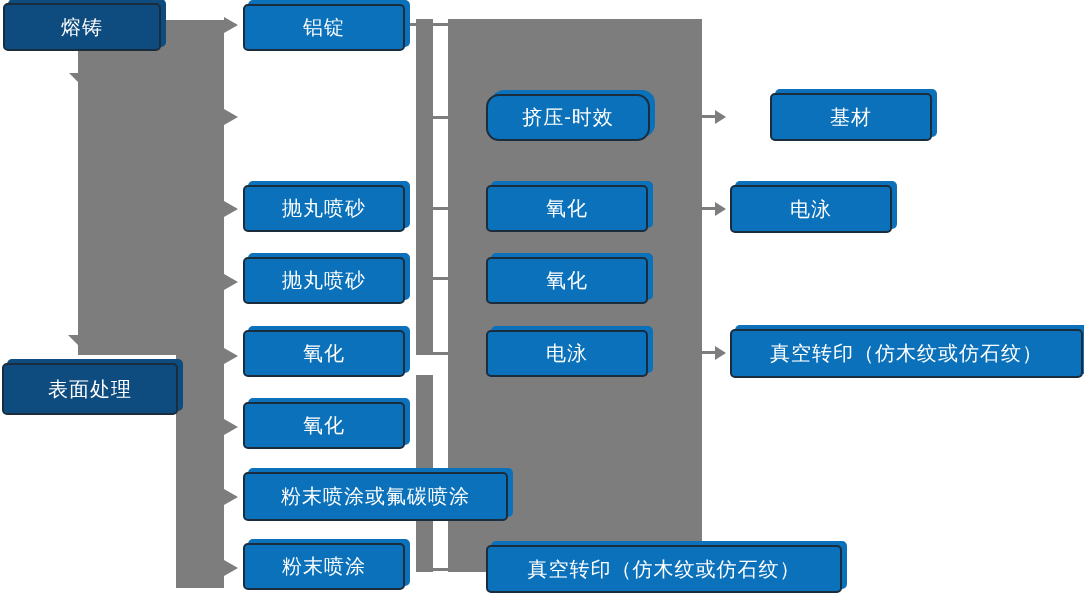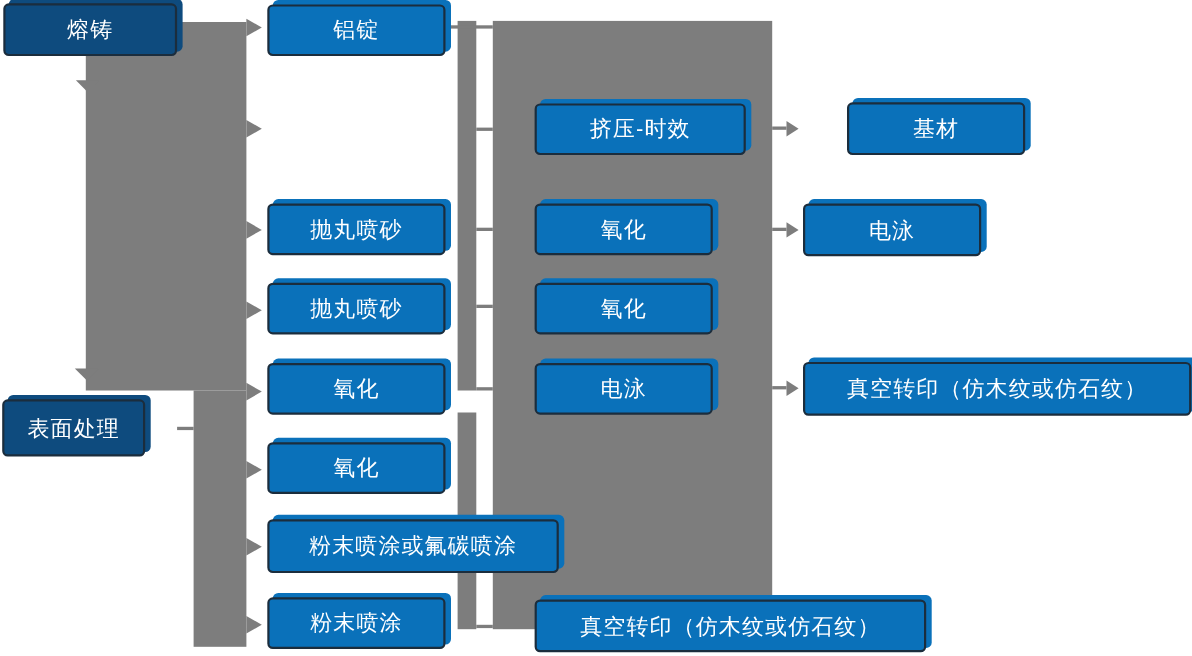--- a/index.html
+++ b/index.html
@@ -58,31 +58,31 @@
   #ar1{left:224px;top:17px;}  #ar2{left:224px;top:109px;}
   #ar3{left:224px;top:201px;} #ar4{left:224px;top:274px;}
   #ar5{left:224px;top:348px;} #ar6{left:224px;top:419px;}
   #ar7{left:224px;top:489px;} #ar8{left:224px;top:560px;}
 
   #as1{left:715px;top:110px;} #as2{left:715px;top:202px;} #as3{left:715px;top:346px;}
 
   
   #n1{left:3px;top:3px;width:158px;height:48px;}
   #n2{left:2px;top:92px;width:160px;height:48px;}
-  #n3{left:2px;top:363px;width:130px;height:52px;}
+  #n3{left:2px;top:363px;width:176px;height:52px;}
   #n4{left:243px;top:4px;width:162px;height:47px;}
   #n5{left:243px;top:94px;width:162px;height:47px;}
   #n6{left:243px;top:185px;width:162px;height:47px;}
   #n7{left:243px;top:257px;width:162px;height:47px;}
   #n8{left:243px;top:330px;width:162px;height:47px;}
   #n9{left:243px;top:402px;width:162px;height:47px;}
   #n10{left:243px;top:472px;width:265px;height:49px;}
   #n11{left:243px;top:543px;width:162px;height:47px;text-align:center;}
   #n12{left:486px;top:4px;width:162px;height:47px;}
-  #n13{left:486px;top:94px;width:192px;height:47px;}
+  #n13{left:486px;top:94px;width:164px;height:47px;border-radius:13px;}
   #n14{left:486px;top:185px;width:162px;height:47px;}
   #n15{left:486px;top:257px;width:162px;height:47px;}
   #n16{left:486px;top:330px;width:162px;height:47px;}
   #n17{left:486px;top:545px;width:356px;height:48px;}
   #n18{left:730px;top:93px;width:162px;height:48px;margin-left:40px;}
   #n19{left:730px;top:185px;width:162px;height:48px;}
   #n20{left:730px;top:329px;width:353px;height:49px;}
 </style>
 </head>
 <body>

